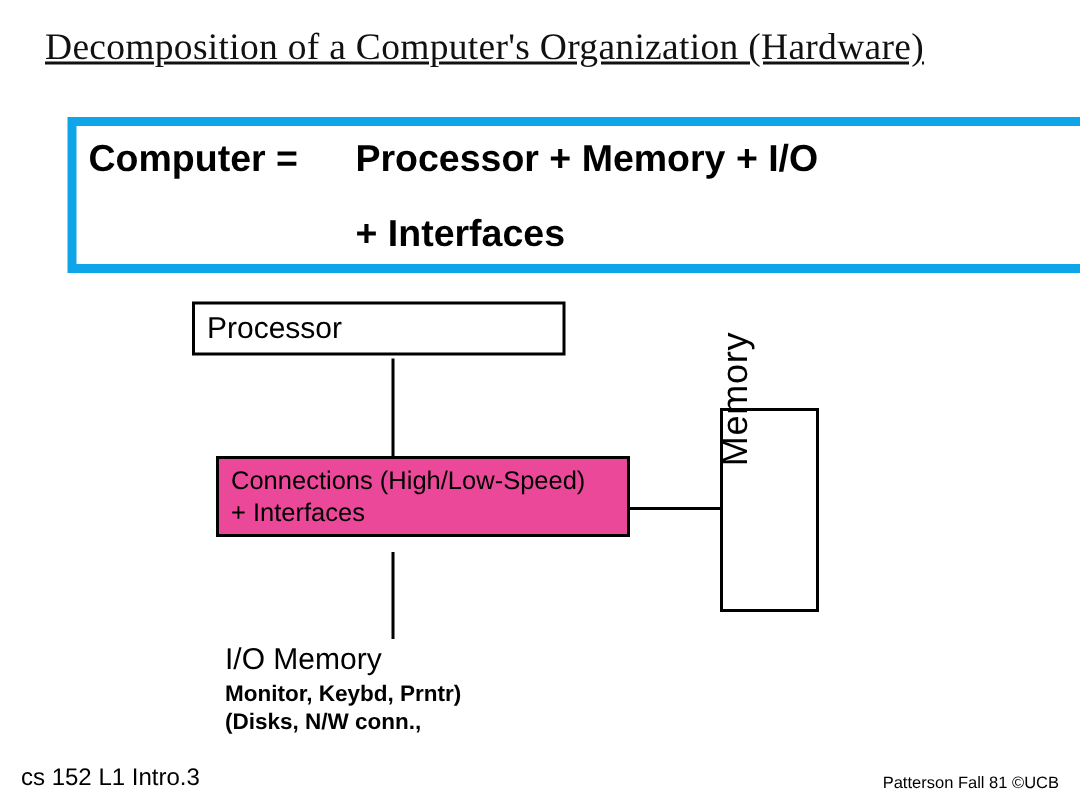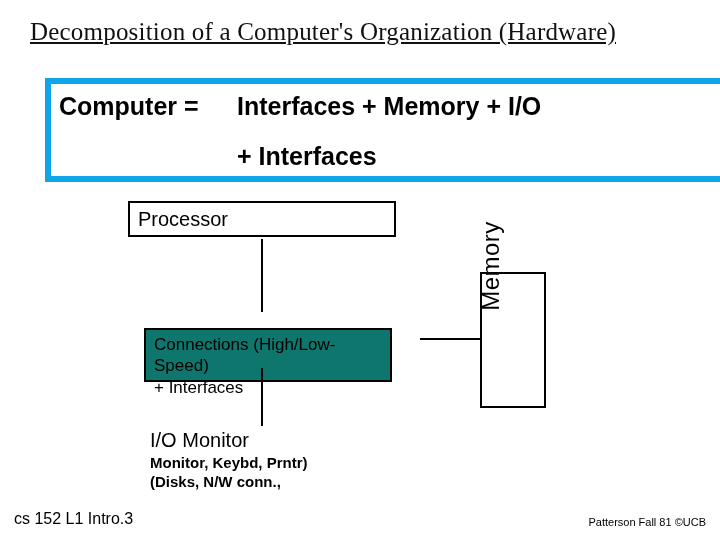--- a/index.html
+++ b/index.html
@@ -56,37 +56,37 @@
     left: 186px;
     font-family: Arial, sans-serif;
     font-size: 25px;
     font-weight: bold;
     color: #000;
   }
   .proc-box {
     position: absolute;
     top: 201px;
     left: 128px;
-    width: 268px;
+    width: 249px;
     height: 36px;
     border: 2px solid #000;
     background: #fff;
     display: flex;
     align-items: center;
     padding-left: 8px;
     font-size: 20px;
   }
   .conn-box {
     position: absolute;
-    top: 328px;
+    top: 304px;
     left: 144px;
-    width: 248px;
+    width: 276px;
     height: 54px;
     border: 2px solid #000;
-    background: #0f766e;
+    background: #ec4899;
     padding: 4px 8px;
     font-size: 17px;
     line-height: 1.25;
   }
   .mem-box {
     position: absolute;
     top: 272px;
     left: 480px;
     width: 66px;
     height: 136px;
@@ -137,21 +137,21 @@
   .v2 { position: absolute; left: 261px; top: 368px; width: 2px; height: 58px; background: #000; }
   .h1 { position: absolute; left: 420px; top: 338px; height: 2px; width: 60px; background: #000; }
 </style>
 </head>
 <body>
 
 <div class="title">Decomposition of a Computer's Organization (Hardware)</div>
 
 <div class="eqbox">
   <div class="eq-lhs">Computer =</div>
-  <div class="eq-rhs">Interfaces + Memory + I/O</div>
+  <div class="eq-rhs">Processor + Memory + I/O</div>
   <div class="eq-rhs2">+ Interfaces</div>
 </div>
 
 <div class="proc-box">
   <span>Processor</span>
 </div>
 
 <div class="v1"></div>
 
 <div class="conn-box">
@@ -159,20 +159,20 @@
   <div>+ Interfaces</div>
 </div>
 
 <div class="h1"></div>
 
 <div class="mem-box"></div>
 <div class="mem-label">Memory</div>
 
 <div class="v2"></div>
 
-<div class="io-title">I/O Monitor</div>
+<div class="io-title">I/O Memory</div>
 <div class="io-sub">
   <div>Monitor, Keybd, Prntr)</div>
   <div>(Disks, N/W conn.,</div>
 </div>
 
 <div class="foot-left">cs 152 L1 Intro.3</div>
 <div class="foot-right">Patterson Fall 81 ©UCB</div>
 
 </body></html>

